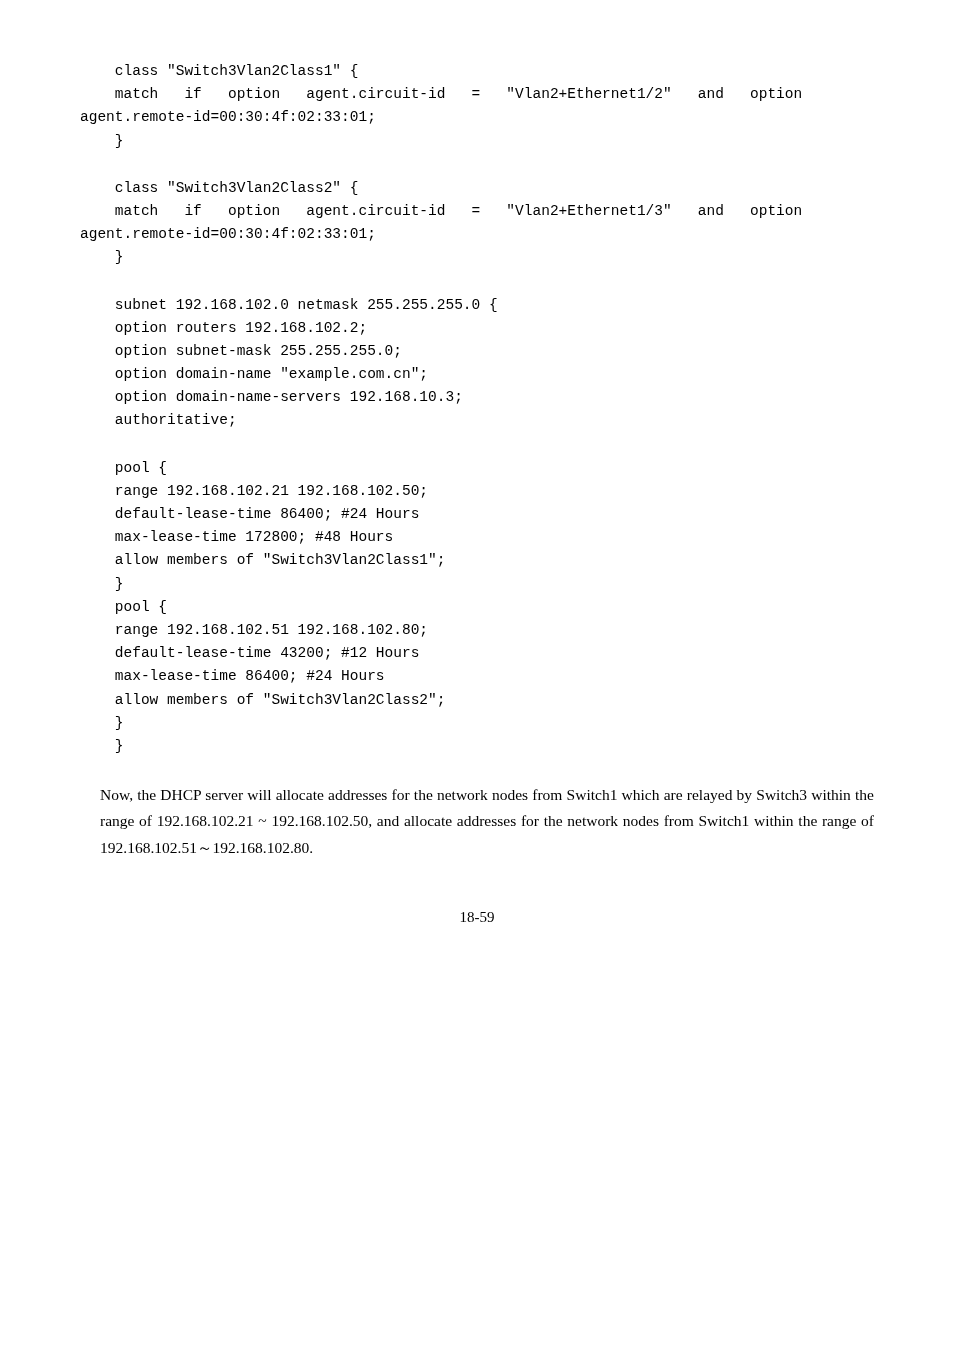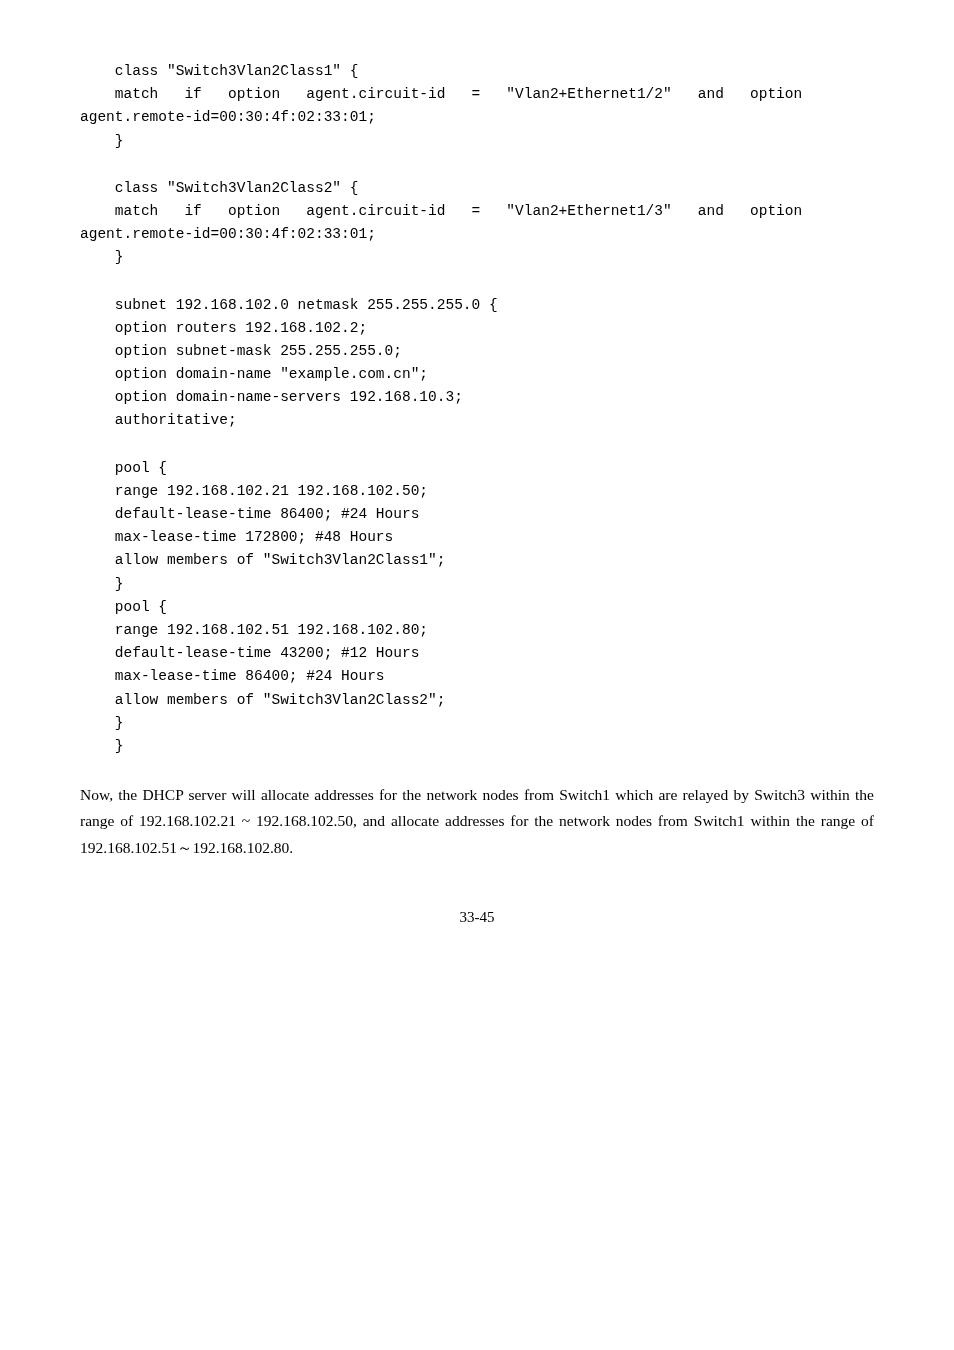--- a/index.html
+++ b/index.html
@@ -22,20 +22,21 @@
       line-height: 1.6;
       white-space: pre;
       margin-bottom: 24px;
     }
     .prose {
       font-family: "Times New Roman", Times, serif;
       font-size: 15.5px;
       line-height: 1.7;
       margin-top: 24px;
       text-align: justify;
+      margin-left: 20px;
     }
     .page-footer {
       text-align: center;
       font-family: "Times New Roman", Times, serif;
       font-size: 15px;
       margin-top: 48px;
     }
   </style>
 </head>
 <body>
@@ -77,14 +78,14 @@
     allow members of "Switch3Vlan2Class2";
     }
     }</div>
 </div>
 
 <div class="prose">
   <p>Now, the DHCP server will allocate addresses for the network nodes from Switch1 which are relayed by Switch3 within the range of 192.168.102.21 ~ 192.168.102.50, and allocate addresses for the network nodes from Switch1 within the range of 192.168.102.51～192.168.102.80.</p>
 </div>
 
 <div class="page-footer">
-  <span>33-45</span>
+  <span>18-59</span>
 </div>
 
 </body></html>

